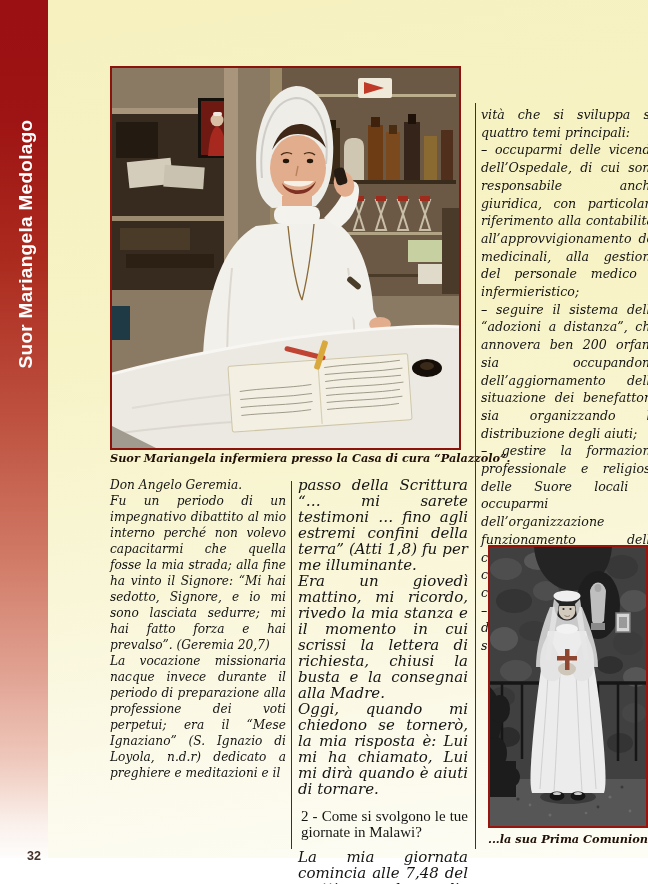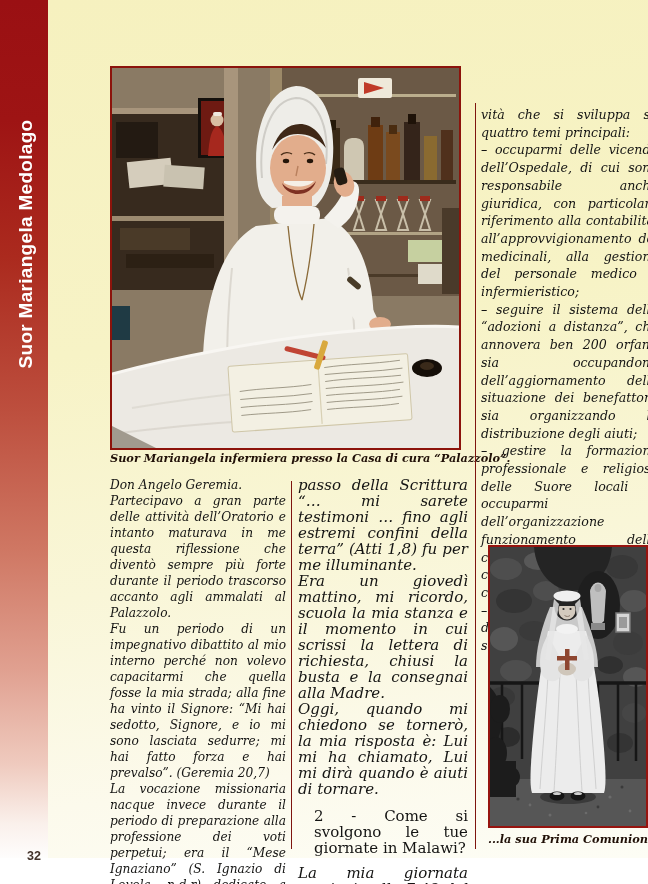--- a/index.html
+++ b/index.html
@@ -47,21 +47,21 @@
   .caption-small{left:440px;top:832px;}
 
   .col{
     position:absolute;color:#141413;
     text-align:justify;
   }
   .col p{margin:0;font-style:italic;}
   .col-1{left:62px;top:477px;width:176px;font-size:12.2px;line-height:16px;}
   .col-2{left:250px;top:477px;width:170px;font-size:15px;line-height:16px;}
   .col-3{left:433px;top:106px;width:177px;font-size:12.6px;line-height:17.7px;}
-  .col .question{font-style:normal;margin:11px 0 9px 16px;}
+  .col .question{font-style:normal;margin:11px 0 9px 3px;font-family:Liberation Serif, serif;}
   .vrule{position:absolute;width:1px;background:#7e150f;}
   .vrule-1{left:243px;top:481px;height:368px;}
   .vrule-2{left:427px;top:103px;height:746px;}
 
   .page-number{
     position:absolute;left:27px;top:849px;
     font-family:"Liberation Sans", sans-serif;
     font-weight:bold;font-size:12.5px;color:#42322a;text-align:center;
   }
 </style>
@@ -210,28 +210,27 @@
 
           <ellipse cx="315" cy="300" rx="15" ry="9" fill="#150e08"></ellipse>
           <ellipse cx="315" cy="298" rx="7" ry="4" fill="#3a2a1a"></ellipse>
         </g>
       </svg>
     </figure>
     <div class="caption caption-main">Suor Mariangela infermiera presso la Casa di cura “Palazzolo”.</div>
 
     <div class="col col-1">
       <p>Don Angelo Geremia.</p>
-      <p>Partecipavo a gran parte delle attività dell’Oratorio e intanto maturava in me questa riflessione che  diventò sempre più forte durante il periodo trascorso accanto agli ammalati al Palazzolo.</p>
       <p>Fu un periodo di un impegnativo dibattito al mio interno perché non volevo capacitarmi che quella fosse la mia strada; alla fine ha vinto il Signore: “Mi hai sedotto, Signore, e io mi sono lasciata sedurre; mi hai fatto forza e hai prevalso”. (Geremia 20,7)</p>
       <p>La vocazione missionaria nacque invece durante il periodo di preparazione alla professione dei voti perpetui; era il “Mese Ignaziano” (S. Ignazio di Loyola, n.d.r) dedicato a preghiere e meditazioni e il</p>
     </div>
     <div class="vrule vrule-1"></div>
     <div class="col col-2">
       <p>passo della Scrittura “… mi sarete testimoni … fino agli estremi confini della terra” (Atti 1,8) fu per me illuminante.</p>
-      <p>Era un giovedì mattino, mi ricordo, scuola la mia stanza e il momento in cui scrissi la lettera di richiesta, chiusi la busta e la consegnai alla Madre.</p>
+      <p>Era un giovedì mattino, mi ricordo, rivedo la mia stanza e il momento in cui scrissi la lettera di richiesta, chiusi la busta e la consegnai alla Madre.</p>
       <p>Oggi, quando mi chiedono se tornerò, la mia risposta è: Lui mi ha chiamato, Lui mi dirà quando è aiuti di tornare.</p>
       <p class="question">2 - Come si svolgono le tue giornate in Malawi?</p>
       <p>La mia giornata comincia alle 7,48 del mattino con la sveglia e le preghiere in comunità con le mie consorelle (tutte africane); inizia quindi la mia atti-</p>
     </div>
     <div class="vrule vrule-2"></div>
     <div class="col col-3">
       <p>vità che si sviluppa su quattro temi principali:</p>
       <p>– occuparmi delle vicende dell’Ospedale, di cui sono responsabile anche giuridica, con particolare riferimento alla contabilità, all’approvvigionamento dei medicinali, alla gestione del personale medico e infermieristico;</p>
       <p>– seguire il sistema delle “adozioni a distanza”, che annovera ben 200 orfani, sia occupandomi dell’aggiornamento della situazione dei benefattori, sia organizzando la distribuzione degli aiuti;</p>
       <p>– gestire la formazione professionale e religiosa delle Suore locali e occuparmi dell’organizzazione e funzionamento delle comunità in Malawi (4 comunità) e in Kenya (2 comunità);</p>

